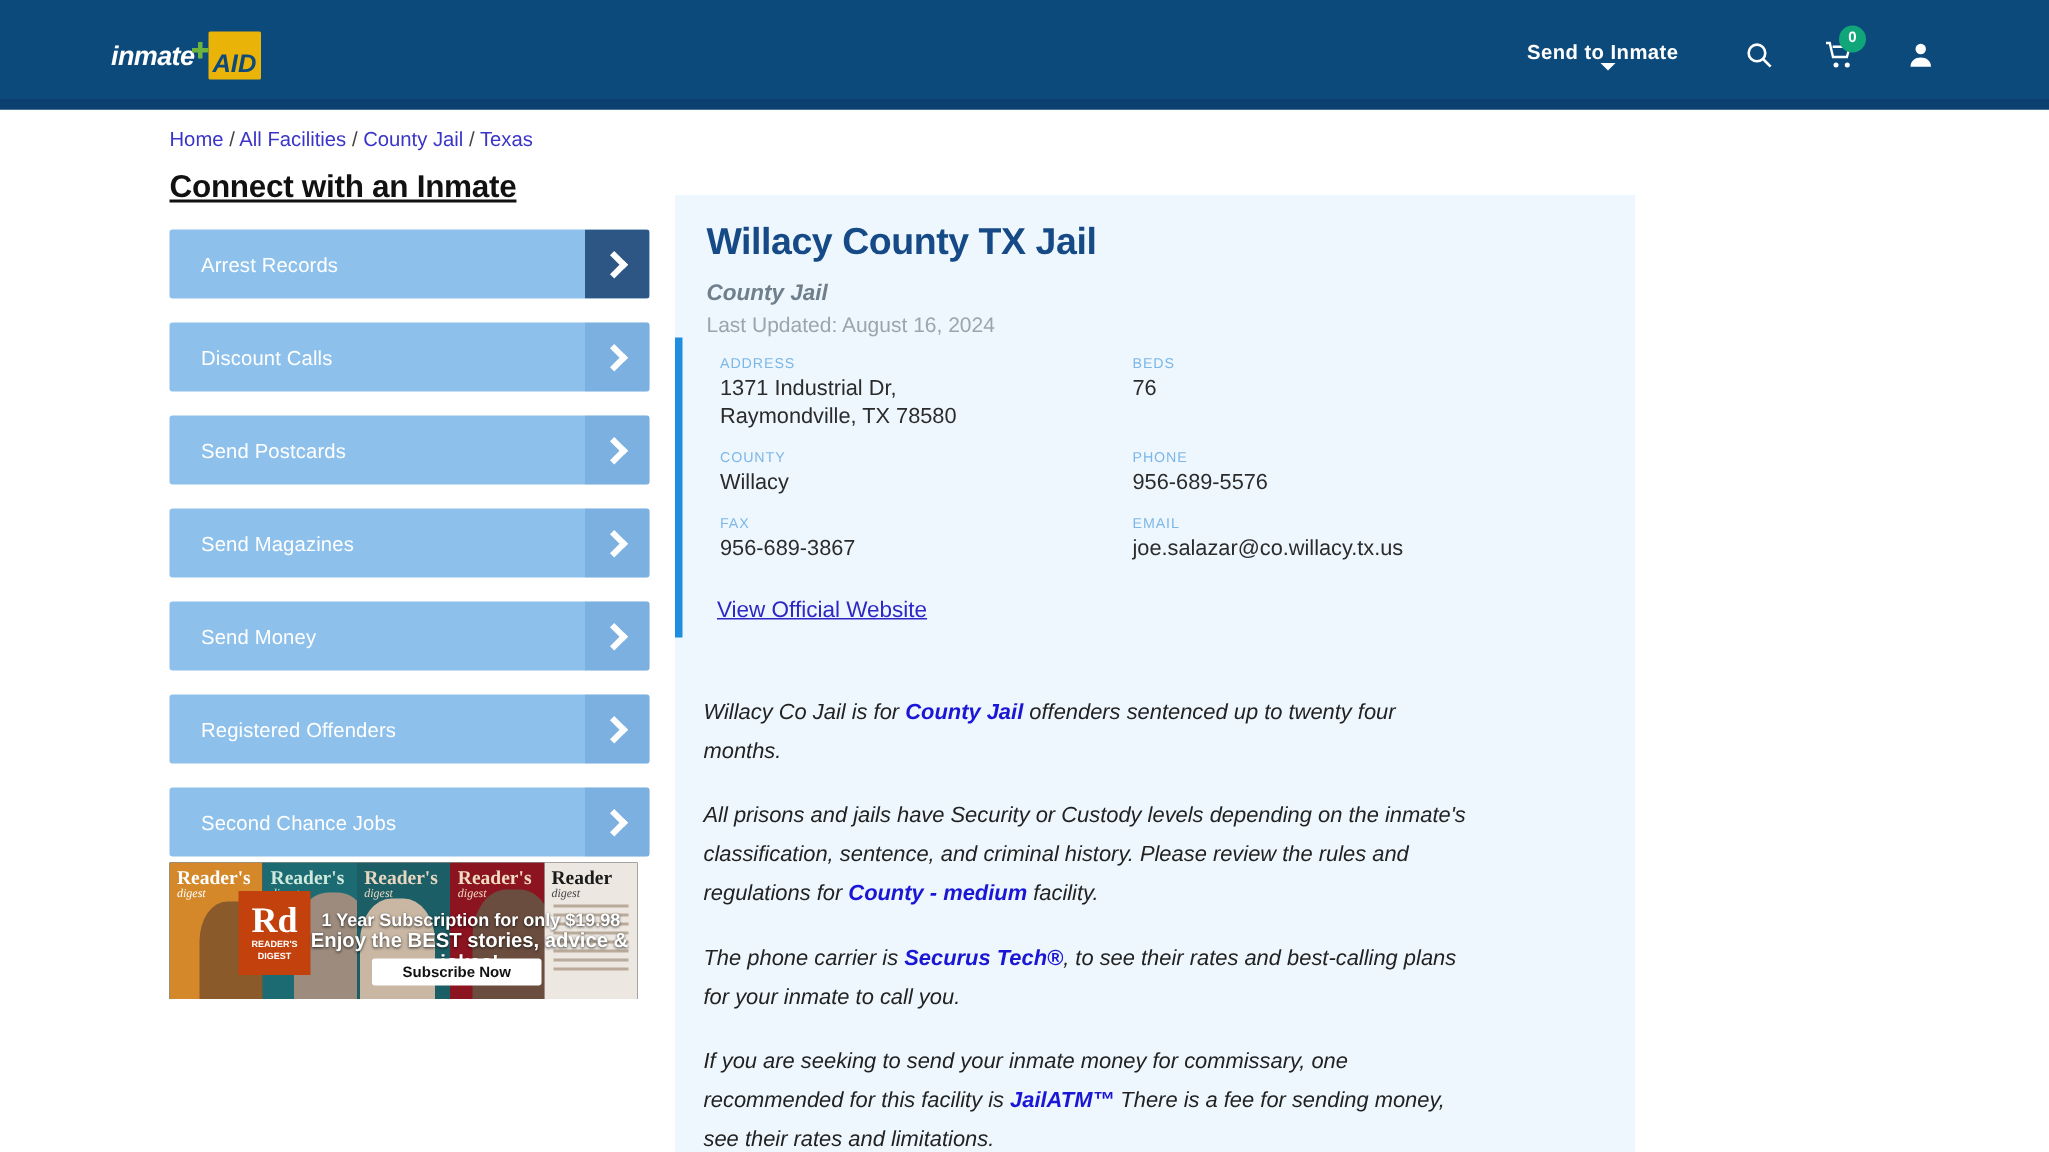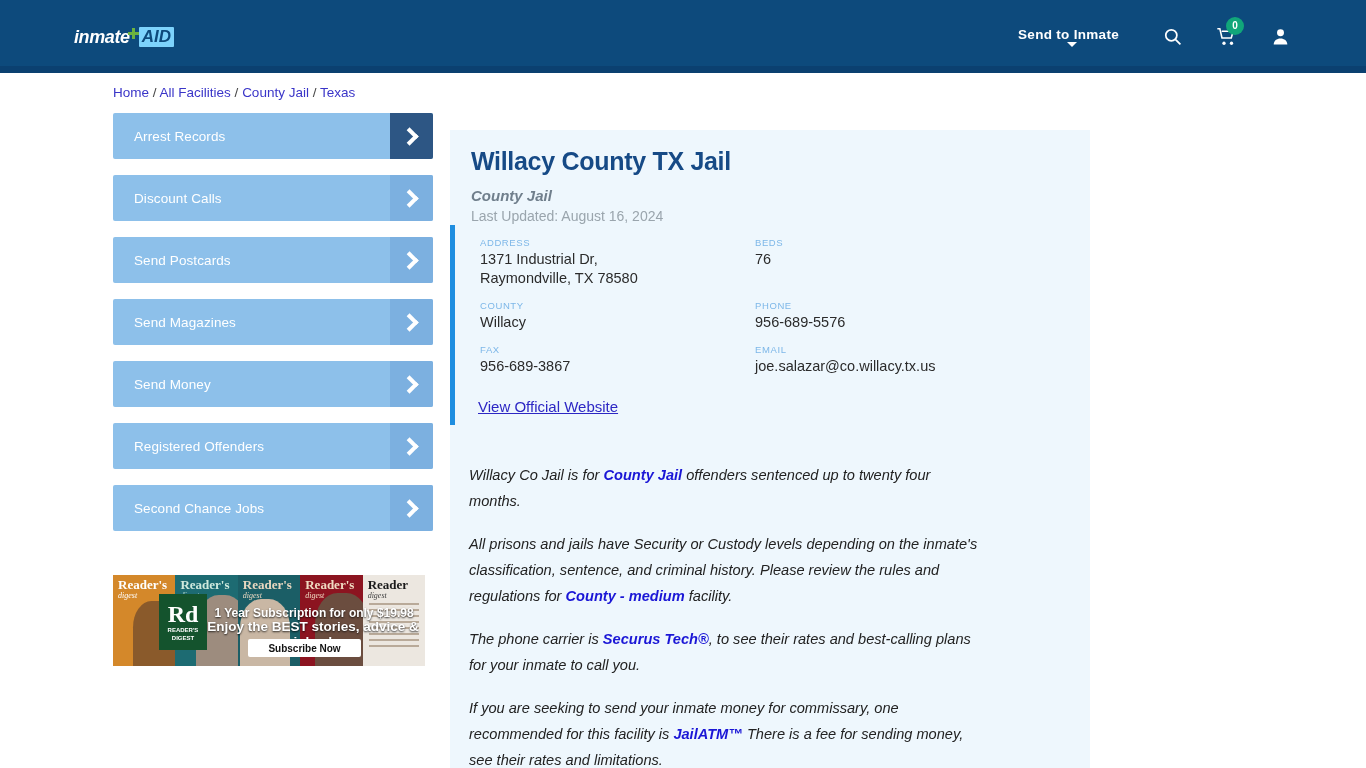--- a/index.html
+++ b/index.html
@@ -32,23 +32,23 @@
   .logo-plus {
     position: relative; width: 11px; height: 11px;
     margin-left: -2px; margin-top: -8px;
   }
   .logo-plus::before, .logo-plus::after {
     content:""; position:absolute; background:#6cb33f;
   }
   .logo-plus::before { left:4px; top:0; width:3px; height:11px; }
   .logo-plus::after  { left:0; top:4px; width:11px; height:3px; }
   .logo-aid {
-    background: #7dd3fc; color: #0d4a7c;
+    background: #eab308; color: #0d4a7c;
     font-size: 17px; font-weight: bold; font-style: italic;
-    padding: 1px 3px 1px 3px; margin-left: 0px;
+    padding: 13px 3px 1px 3px; margin-left: 0px;
     letter-spacing: 0px; line-height: 18px;
     border-radius: 1px;
   }
 
   .nav { position: absolute; left: 255px; top: 0; height: 73px;
          display: flex; align-items: flex-end; margin-top: 37px; }
   .nav-item {
     color: #ffffff; font-size: 13.5px; font-weight: bold;
     letter-spacing: 0.3px; white-space: nowrap; cursor: pointer;
   }
@@ -143,21 +143,21 @@
   .c3::after{content:"";position:absolute;left:2px;top:24px;width:50px;height:68px;background:#c9b7a4;border-radius:42% 42% 0 0;}
   .c4 { background:#8c1420; }
   .c4 .cov-t { color:#f0dcc2; } .c4 .cov-s { color:#f0dcc2; }
   .c4::after{content:"";position:absolute;right:-6px;top:18px;width:54px;height:74px;background:#6b4d3f;border-radius:42% 42% 0 0;}
   .c5 { background:#ece7e0; }
   .c5 .cov-t { color:#1a1a1a; } .c5 .cov-s { color:#444; }
   .c5 .lines { position:absolute; top:28px; left:6px; right:6px; }
   .c5 .lines i { display:block; height:2px; background:#b9aa99; margin-bottom:4px; }
   .rd-logo {
     position: absolute; left: 46px; top: 19px;
-    width: 48px; height: 56px; background: #14532d;
+    width: 48px; height: 56px; background: #c2410c;
     display:flex; flex-direction:column; align-items:center; justify-content:center;
     color:#fff;
   }
   .rd-logo .rd {
     font-family:"Liberation Serif", serif; font-weight:bold;
     font-size: 24px; line-height: 24px;
   }
   .rd-logo .rdsub { font-size: 6px; font-weight: bold; line-height: 8px; text-align:center; }
   .ad-line1 {
     position:absolute; left: 96px; top: 31px; width: 210px;
@@ -284,20 +284,21 @@
   <a>Home</a>
   <span class="sep">/</span>
   <a>All Facilities</a>
   <span class="sep">/</span>
   <a>County Jail</a>
   <span class="sep">/</span>
   <a>Texas</a>
 </div>
 
 <div class="sidebar">
+  <div class="side-title">Connect with an Inmate</div>
 
   <div class="side-btn">
     <span class="side-btn-label">Arrest Records</span>
     <span class="chev-box active">
         <i class="chev"></i>
       </span>
   </div>
   <div class="side-btn">
     <span class="side-btn-label">Discount Calls</span>
     <span class="chev-box">

